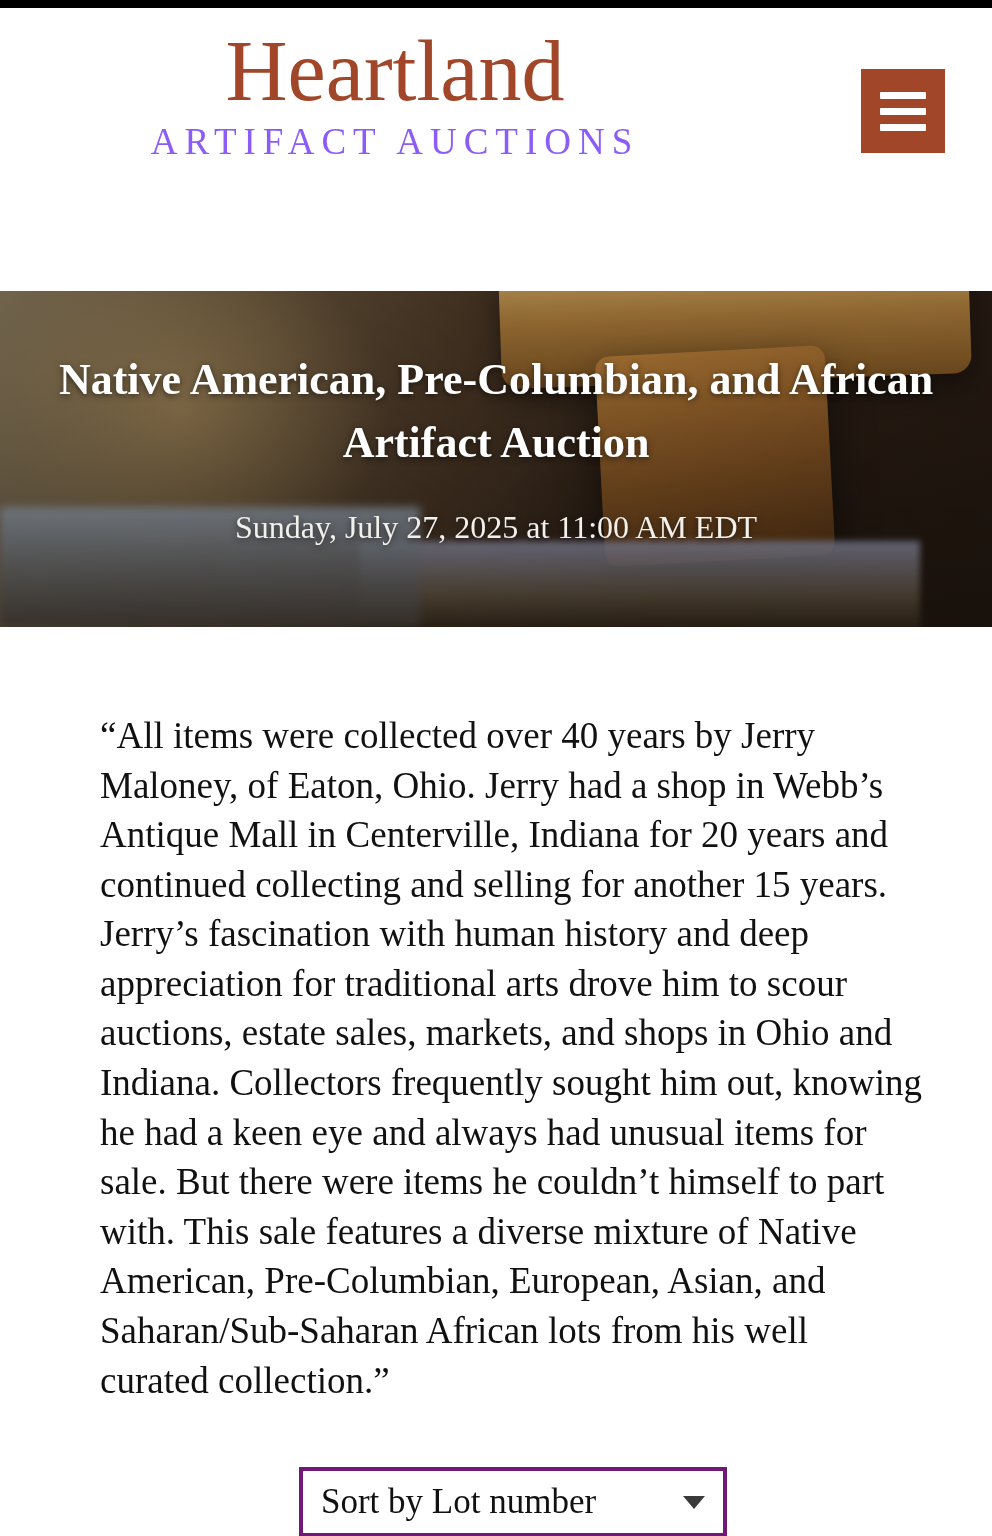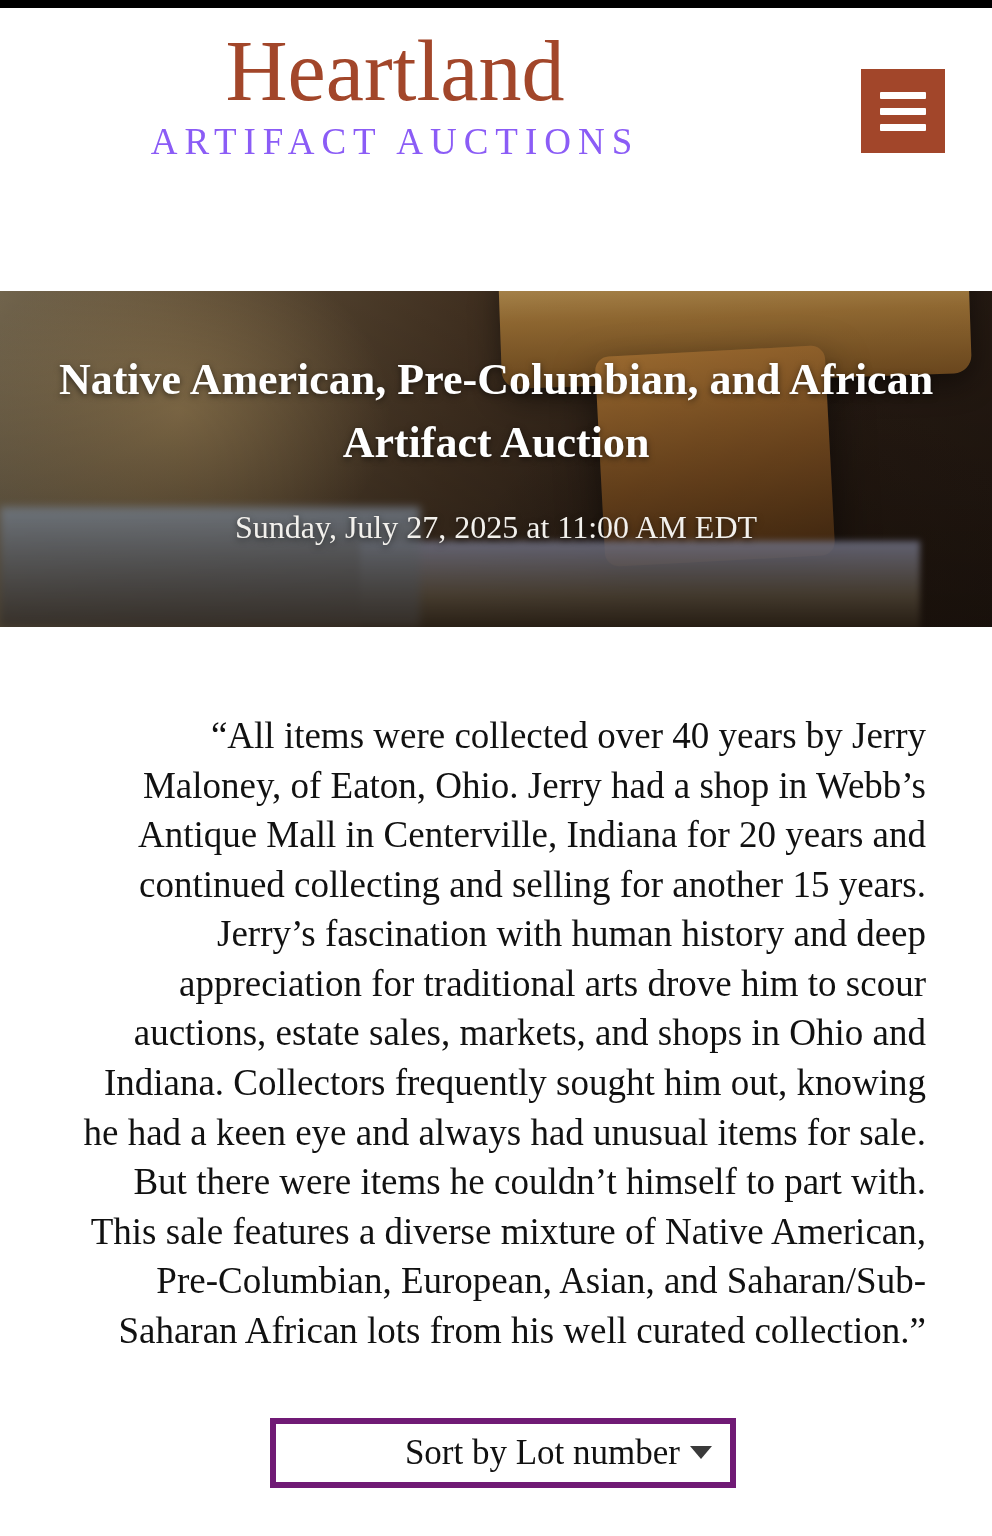--- a/index.html
+++ b/index.html
@@ -160,44 +160,43 @@
   }
   .hero-date {
     font-family: "Liberation Serif", serif;
     font-size: 32px;
     color: #f2f0ec;
     margin-top: 34px;
     text-shadow: 0 2px 6px rgba(0,0,0,0.55);
   }
   
   .content {
-    padding: 84px 66px 0 80px;
-    text-align: right;
+    padding: 84px 66px 0 100px;
   }
   .desc {
     font-family: "Liberation Serif", serif;
     font-size: 37px;
     line-height: 1.34;
     color: #111111;
     margin: 0;
   }
   .desc p {
     margin: 0;
   }
   
   .sort-wrap {
     margin-top: 62px;
     display: flex;
     justify-content: center;
   }
   .sort-select {
     position: relative;
-    width: 466px;
+    width: 428px;
     height: 70px;
-    border: 6px solid #701a75;
+    border: 4px solid #701a75;
     background: #ffffff;
     display: flex;
     align-items: center;
     padding: 0 18px;
     box-sizing: border-box;
     cursor: pointer;
   }
   .sort-label {
     font-family: "Liberation Serif", serif;
     font-size: 35px;

